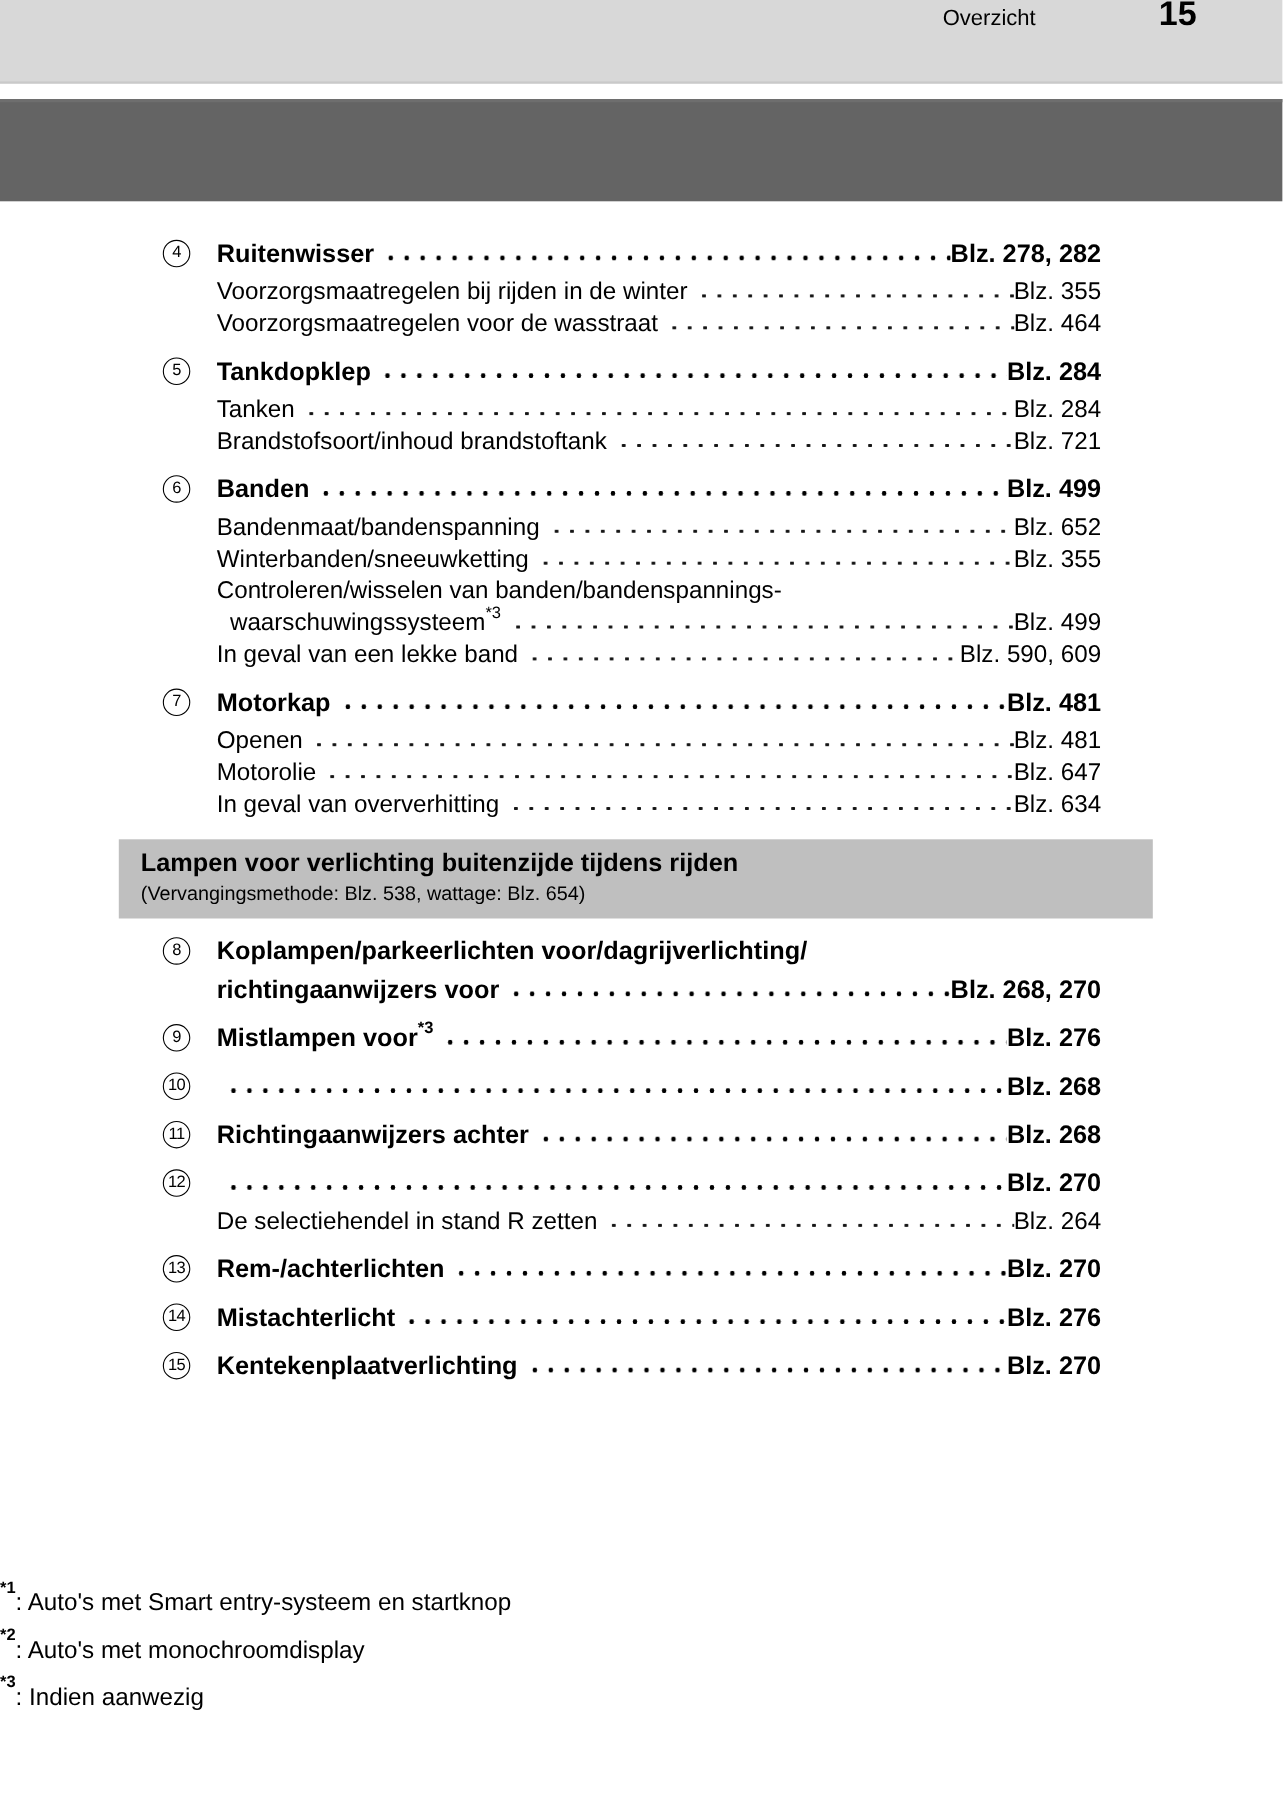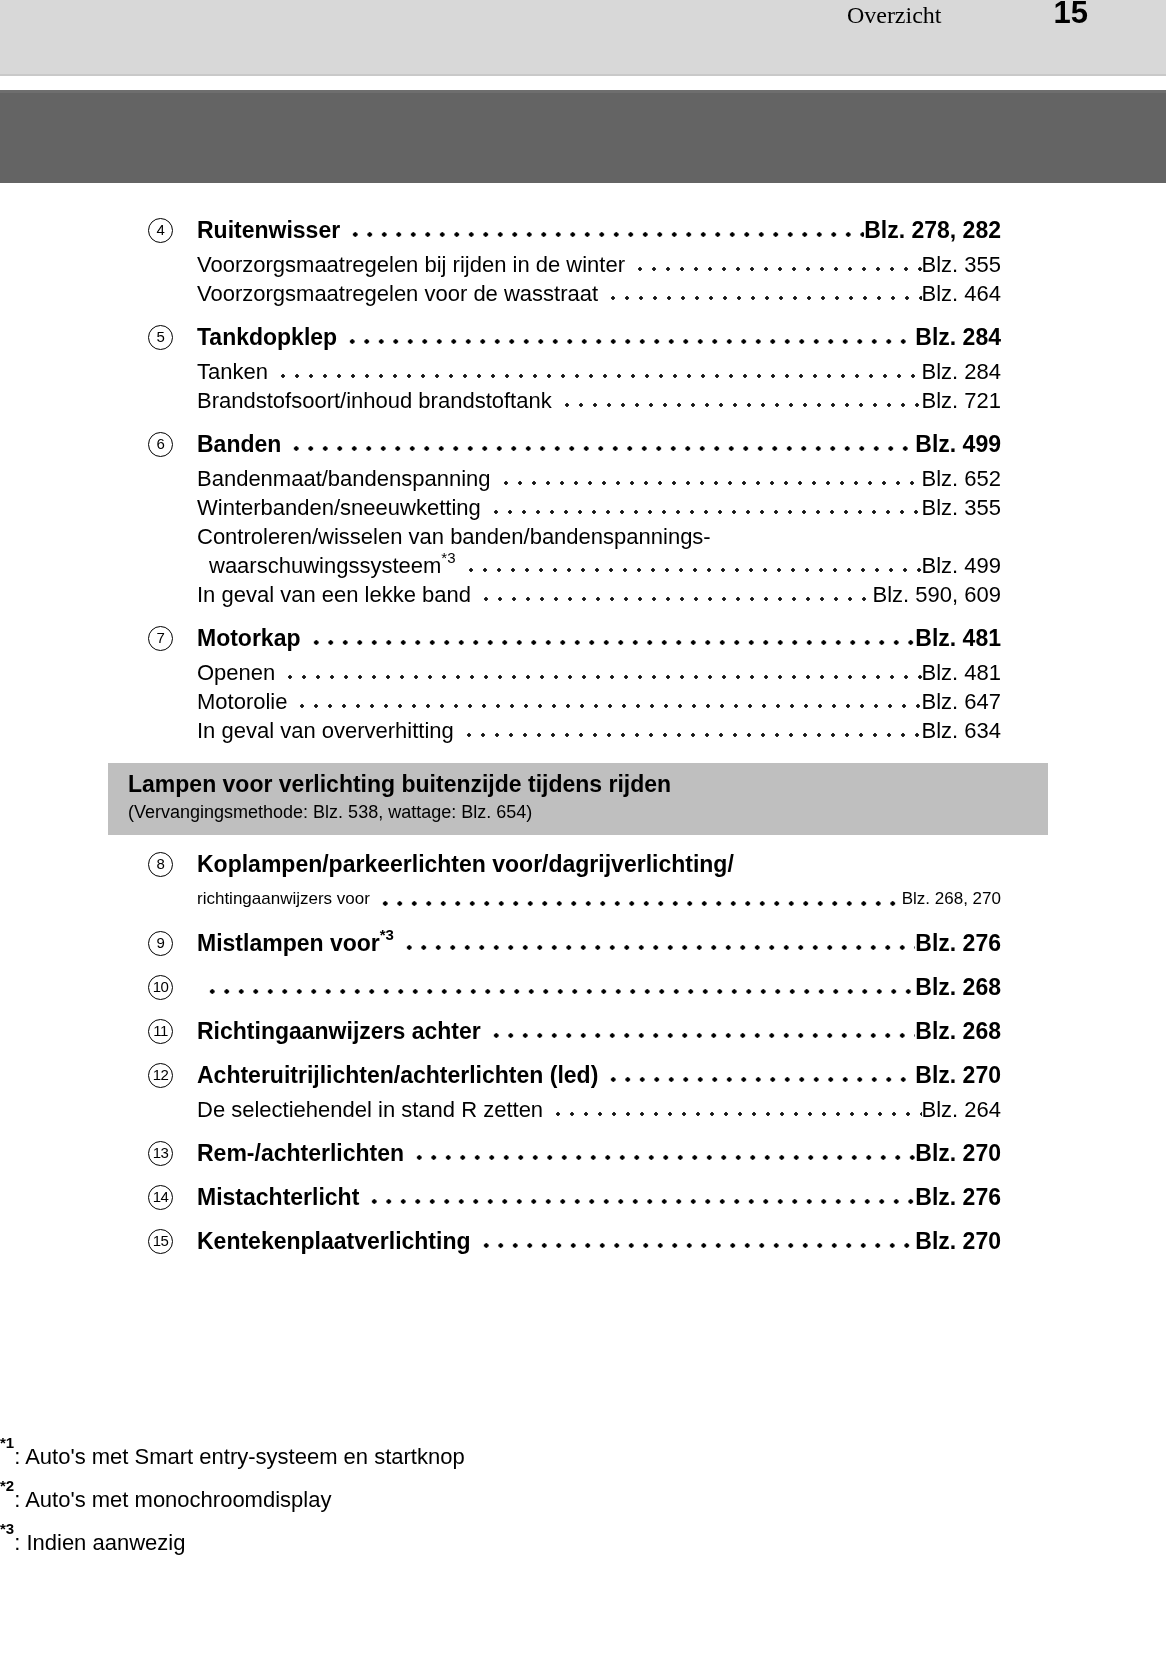--- a/index.html
+++ b/index.html
@@ -20,38 +20,38 @@
   
   .page-header{
     height:76px;
     background:var(--c-header);
     border-bottom:2px solid var(--c-header-edge);
     display:flex;
     justify-content:flex-end;
     align-items:baseline;
     padding:0 78px 10px 0;
   }
-  .section-label{font-size:24px;line-height:26px;font-family:Liberation Serif, serif;}
+  .section-label{font-size:20px;line-height:26px;}
   .page-number{font-size:31px;font-weight:bold;margin-left:112px;line-height:26px;}
   
   .dark-band{
     margin-top:14px;
     height:93px;
     background:var(--c-dark);
     border-top:3px solid #6e6e6e;
   }
   
   .toc-part{
     margin-left:148px;
     margin-right:165px;
   }
   .toc-part.first{padding-top:18px;}
   .row{display:flex;align-items:center;}
   .row.main{font-size:23px;font-weight:bold;line-height:30px;margin-top:14px;margin-bottom:5px;}
-  .row.contmain{font-size:17px;font-weight:normal;line-height:30px;padding-left:49px;margin-bottom:5px;}
+  .row.contmain{font-size:23px;font-weight:bold;line-height:30px;padding-left:49px;margin-bottom:5px;}
   .row.sub{font-size:22px;line-height:29px;padding-left:49px;}
   .row.cont{font-size:22px;line-height:29px;padding-left:61px;text-align:right;}
   .num-col{flex:0 0 49px;display:flex;align-items:center;}
   .circle{
     width:25px;height:25px;
     border:1.6px solid #000;
     border-radius:50%;
     display:flex;align-items:center;justify-content:center;
     font-size:15px;font-weight:normal;
     letter-spacing:-0.5px;
@@ -240,21 +240,20 @@
           <span class="circle">11</span>
         </span>
         <span class="item-text">Richtingaanwijzers achter</span>
         <span class="leader"></span>
         <span class="page-ref">Blz. 268</span>
       </div>
       <div class="row main">
         <span class="num-col">
           <span class="circle">12</span>
         </span>
-        <span class="item-text">Achteruitrijlichten/achterlichten (led)</span>
         <span class="leader"></span>
         <span class="page-ref">Blz. 270</span>
       </div>
       <div class="row sub">
         <span class="item-text">De selectiehendel in stand R zetten</span>
         <span class="leader"></span>
         <span class="page-ref">Blz. 264</span>
       </div>
       <div class="row main">
         <span class="num-col">

